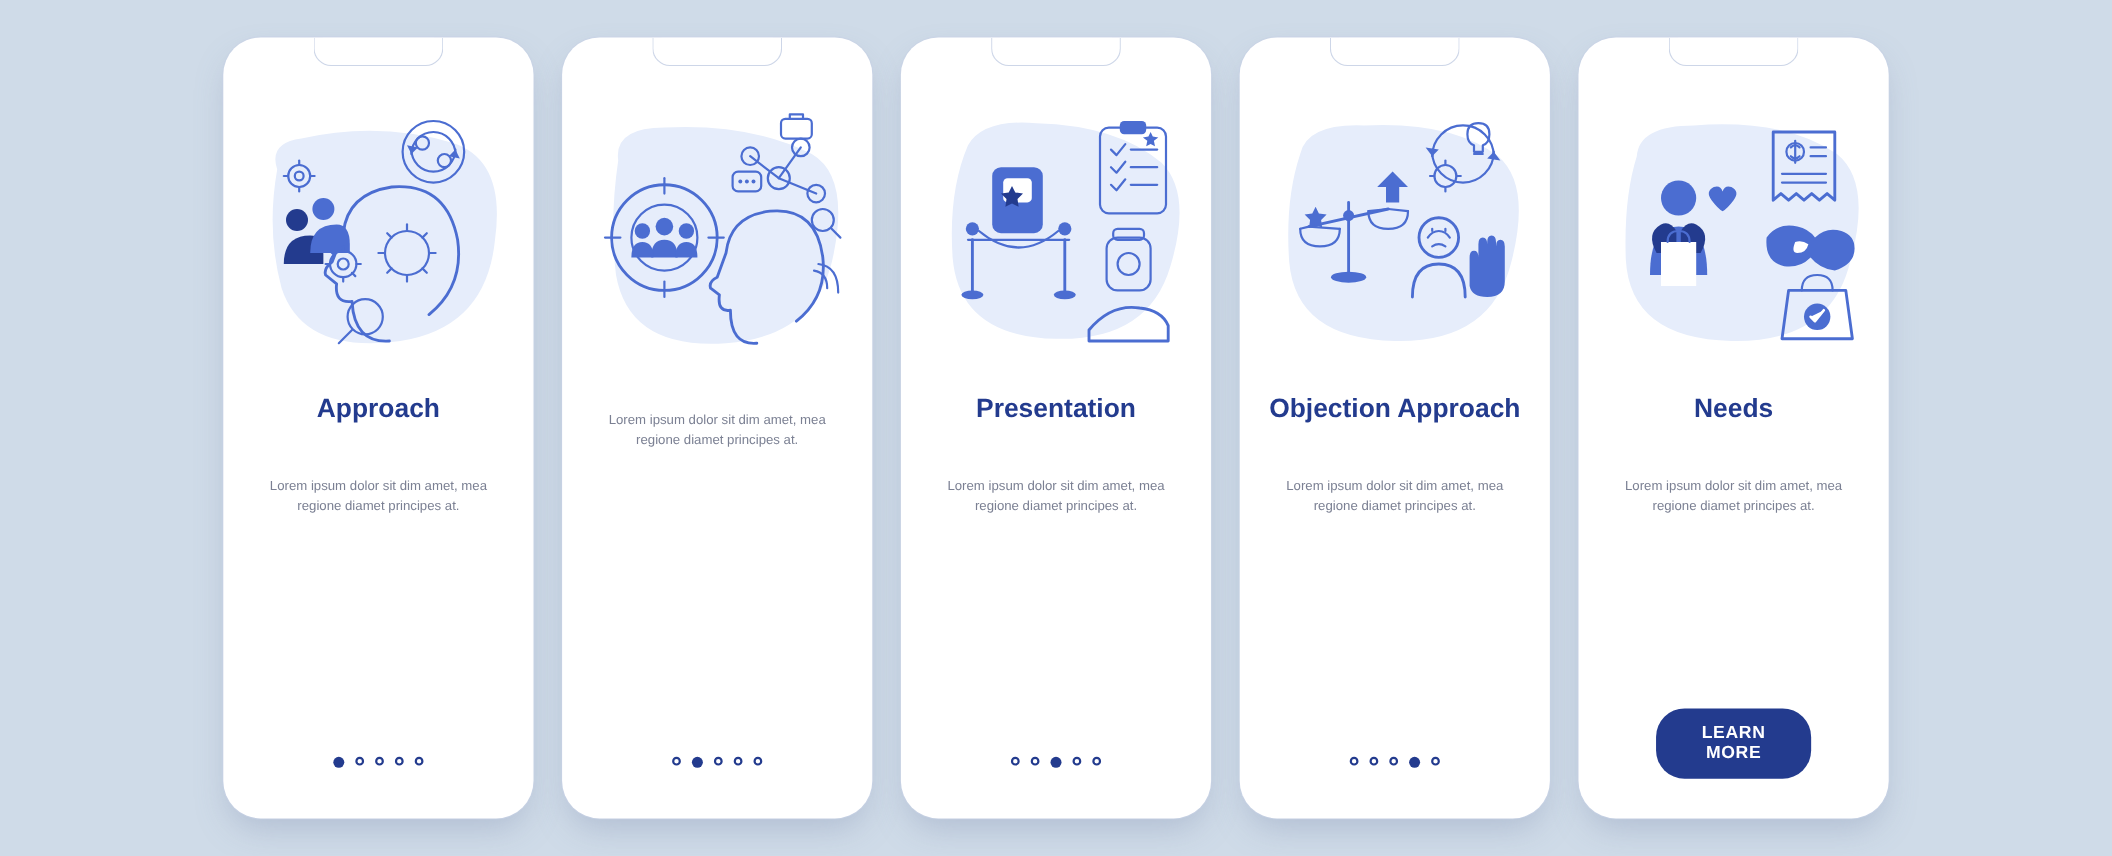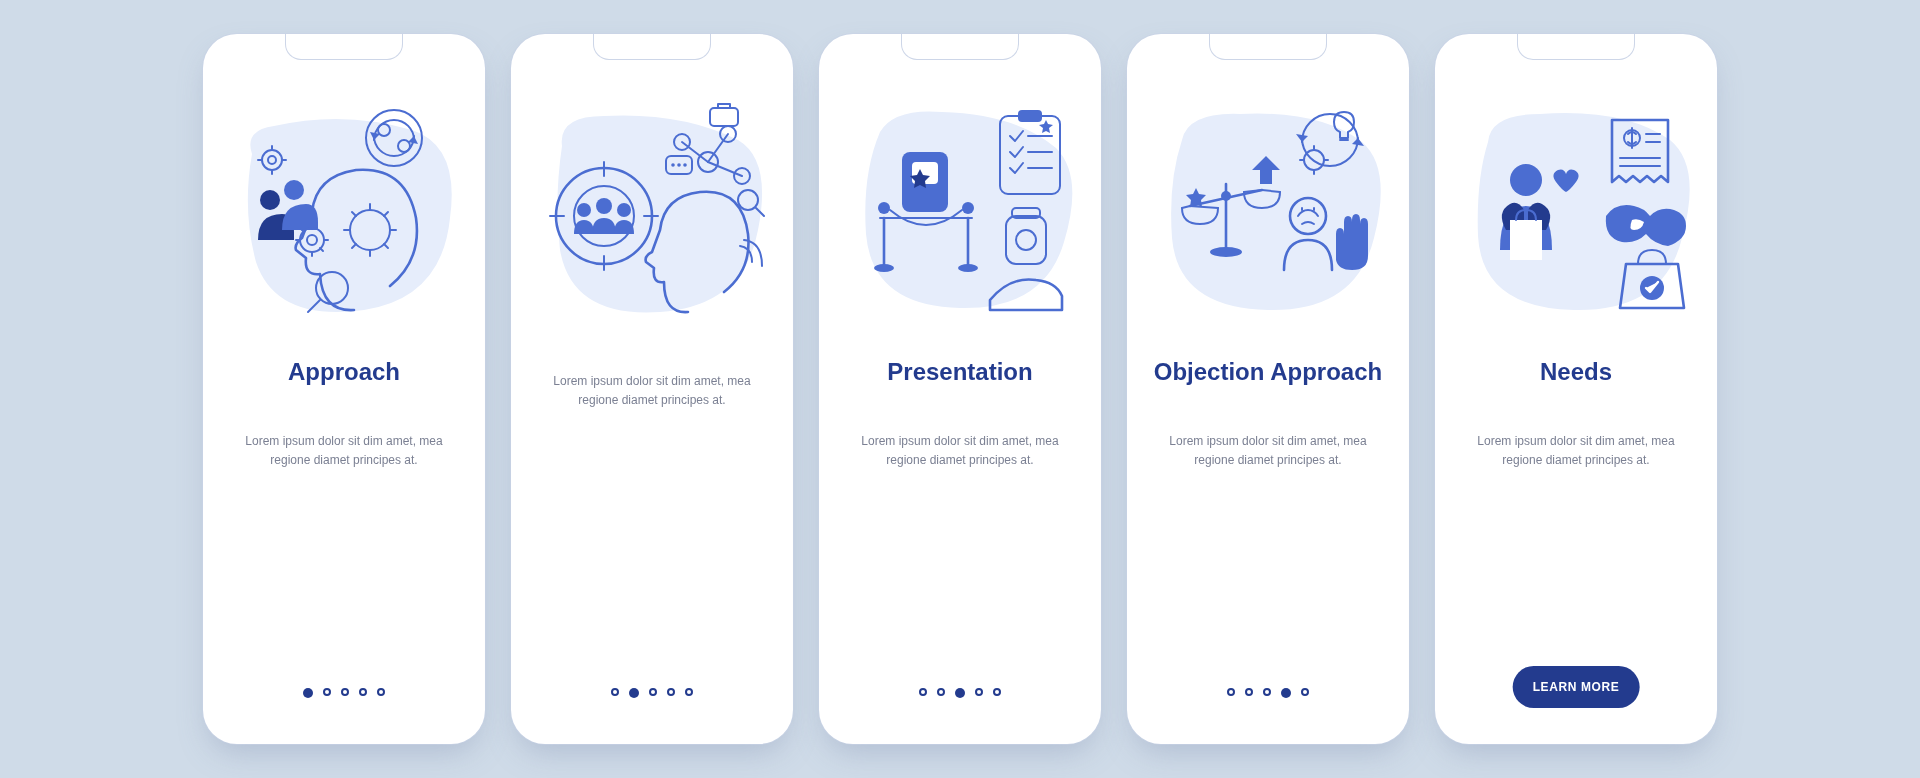--- a/index.html
+++ b/index.html
@@ -109,21 +109,21 @@
     border-width: 0;
   }
 
   .cta {
     position: absolute;
     bottom: 36px;
     left: 50%;
     transform: translateX(-50%);
     background: var(--accent-dark);
     color: var(--white);
-    font-size: 12px;
+    font-size: 16px;
     font-weight: 700;
     letter-spacing: 0.6px;
     padding: 14px 20px;
     border-radius: 26px;
     border: none;
     cursor: pointer;
     margin-top: 10px;
   }
 
   

